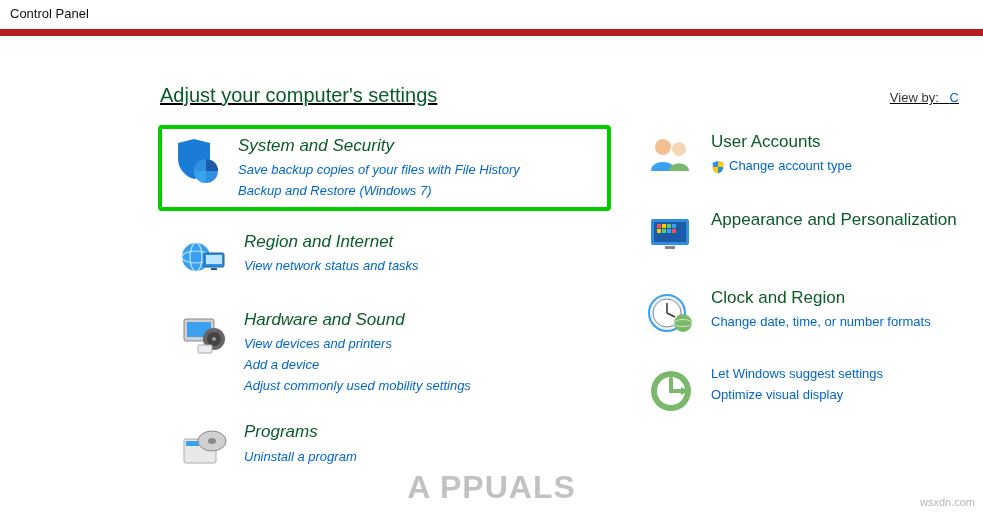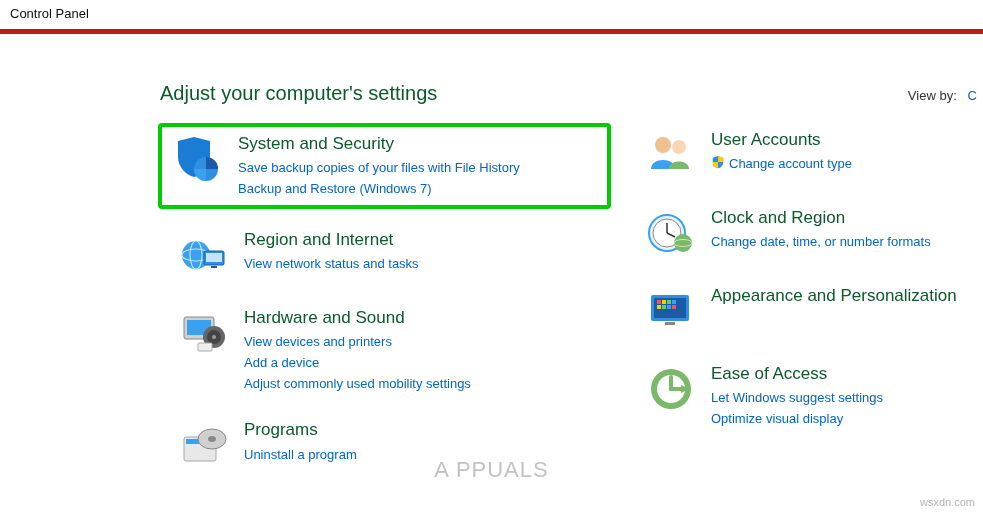--- a/index.html
+++ b/index.html
@@ -13,31 +13,32 @@
       background: #ffffff;
       width: 983px;
       height: 512px;
       overflow: hidden;
       position: relative;
     }
     .title-bar {
       padding: 6px 10px 8px 10px;
       font-size: 13px;
       color: #111;
-      border-bottom: 5px solid #b91c1c;
+      border-bottom: 7px solid #b91c1c;
     }
     .content {
       padding: 18px 0 0 0;
       position: relative;
     }
     .header-row {
       display: flex;
       justify-content: space-between;
       align-items: baseline;
-      padding: 0 4px 18px 160px;
+      padding: 0 22px 18px 160px;
+      text-decoration: underline;
     }
     .header-title {
       color: #0a5a2a;
       font-size: 20px;
     }
     .view-by {
       font-size: 13px;
       color: #333;
       padding-right: 2px;
       margin-top: 36px;
@@ -48,21 +49,21 @@
     .columns {
       display: flex;
       gap: 32px;
       padding-left: 170px;
     }
     .col {
       display: flex;
       flex-direction: column;
       gap: 14px;
     }
-    .col-left { width: 435px; }
+    .col-left { width: 435px; font-style: italic; }
     .col-right { width: 340px; }
     .category {
       display: flex;
       align-items: flex-start;
       gap: 14px;
       padding: 6px 8px;
     }
     .highlight {
       border: 4px solid #00cc00;
       border-radius: 4px;
@@ -90,35 +91,35 @@
       margin-bottom: 2px;
     }
     .cat-link {
       color: #0066cc;
       font-size: 13px;
       line-height: 1.45;
       cursor: pointer;
     }
     .cat-link-wrap {
       display: flex;
-      align-items: flex-start;
+      align-items: center;
       gap: 4px;
     }
     .small-shield {
       width: 14px;
       height: 14px;
       flex-shrink: 0;
     }
     .watermark {
       position: absolute;
       left: 50%;
-      bottom: 29px;
+      bottom: 6px;
       transform: translateX(-50%);
-      font-size: 22px;
-      font-weight: 400;
+      font-size: 32px;
+      font-weight: 700;
       color: rgba(120,120,120,0.45);
       letter-spacing: 1px;
       pointer-events: none;
     }
     .watermark-r {
       position: absolute;
       right: 8px;
       bottom: 4px;
       font-size: 11px;
       color: rgba(120,120,120,0.55);
@@ -228,37 +229,20 @@
         <div class="cat-text">
           <div class="cat-title">User Accounts</div>
           <div class="cat-link-wrap">
             <svg class="small-shield" viewBox="0 0 16 16">
               <path d="M8 1 L14 3 L14 8 C14 12 11 15 8 15 C5 15 2 12 2 8 L2 3 Z" fill="#2f8fe0"></path>
               <path d="M8 1 L14 3 L14 8 L8 8 Z" fill="#ffcc00"></path>
               <path d="M8 8 L8 15 C5 15 2 12 2 8 Z" fill="#ffcc00"></path>
             </svg>
             <div class="cat-link">Change account type</div>
           </div>
-        </div>
-      </div>
-
-      <div class="category">
-        <div class="icon-box">
-          <svg width="52" height="52" viewBox="0 0 52 52">
-            <circle cx="22" cy="26" r="18" fill="#e8f2fa" stroke="#3aa0f0" stroke-width="2"></circle>
-            <circle cx="22" cy="26" r="14" fill="#ffffff" stroke="#888" stroke-width="1"></circle>
-            <line x1="22" y1="26" x2="22" y2="16" stroke="#333" stroke-width="1.5"></line>
-            <line x1="22" y1="26" x2="30" y2="30" stroke="#333" stroke-width="1.5"></line>
-            <circle cx="38" cy="36" r="9" fill="#7ab86a"></circle>
-            <ellipse cx="38" cy="36" rx="9" ry="3.5" fill="none" stroke="#cde8c5" stroke-width="1"></ellipse>
-          </svg>
-        </div>
-        <div class="cat-text">
-          <div class="cat-title">Clock and Region</div>
-          <div class="cat-link">Change date, time, or number formats</div>
         </div>
       </div>
 
       <div class="category">
         <div class="icon-box">
           <svg width="52" height="52" viewBox="0 0 52 52">
             <rect x="6" y="10" width="38" height="26" rx="2" fill="#2f8fe0"></rect>
             <rect x="9" y="13" width="32" height="20" fill="#1b5aa6"></rect>
             <g fill="#fff">
               <rect x="12" y="15" width="4" height="4" fill="#ff5050"></rect>
@@ -274,28 +258,44 @@
           </svg>
         </div>
         <div class="cat-text">
           <div class="cat-title">Appearance and Personalization</div>
         </div>
       </div>
 
       <div class="category">
         <div class="icon-box">
           <svg width="52" height="52" viewBox="0 0 52 52">
+            <circle cx="22" cy="26" r="18" fill="#e8f2fa" stroke="#3aa0f0" stroke-width="2"></circle>
+            <circle cx="22" cy="26" r="14" fill="#ffffff" stroke="#888" stroke-width="1"></circle>
+            <line x1="22" y1="26" x2="22" y2="16" stroke="#333" stroke-width="1.5"></line>
+            <line x1="22" y1="26" x2="30" y2="30" stroke="#333" stroke-width="1.5"></line>
+            <circle cx="38" cy="36" r="9" fill="#7ab86a"></circle>
+            <ellipse cx="38" cy="36" rx="9" ry="3.5" fill="none" stroke="#cde8c5" stroke-width="1"></ellipse>
+          </svg>
+        </div>
+        <div class="cat-text">
+          <div class="cat-title">Clock and Region</div>
+          <div class="cat-link">Change date, time, or number formats</div>
+        </div>
+      </div>
+
+      <div class="category">
+        <div class="icon-box">
+          <svg width="52" height="52" viewBox="0 0 52 52">
             <circle cx="26" cy="26" r="20" fill="#7ab86a"></circle>
             <circle cx="26" cy="26" r="14" fill="#ffffff"></circle>
             <path d="M26 14 L26 26 L36 26" fill="none" stroke="#7ab86a" stroke-width="4" stroke-linecap="round"></path>
             <polygon points="36,22 44,26 36,30" fill="#7ab86a"></polygon>
           </svg>
         </div>
         <div class="cat-text">
-          <div class="cat-title">Ease of Access</div>
           <div class="cat-link">Let Windows suggest settings</div>
           <div class="cat-link">Optimize visual display</div>
         </div>
       </div>
 
     </div>
   </div>
 </div>
 
 <div class="watermark">A       PPUALS</div>

